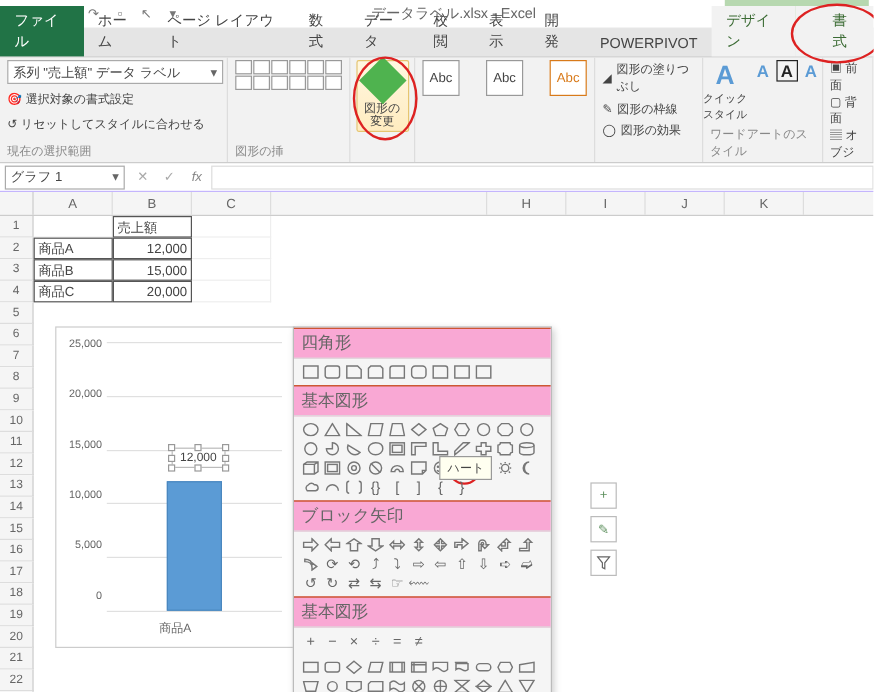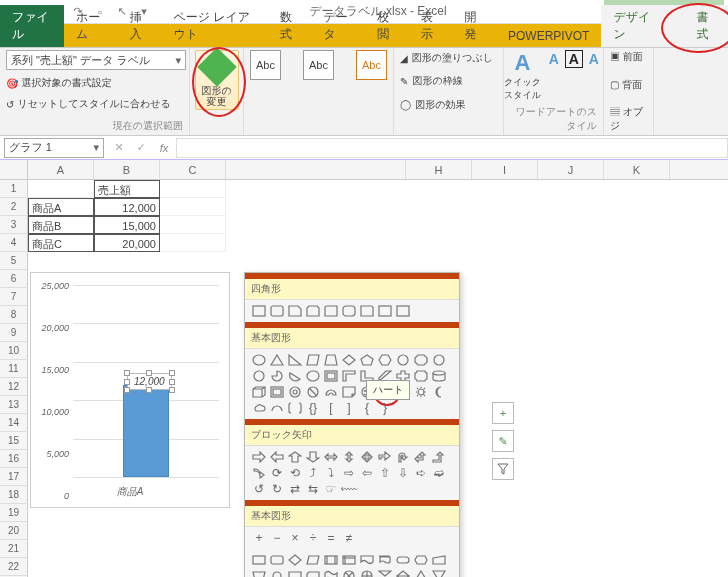--- a/index.html
+++ b/index.html
@@ -6,31 +6,31 @@
 body { width: 728px; height: 577px; background: #fff; font-size: 11px; color: #444; overflow: hidden; position: relative; }
 
 
 .titlebar { height: 24px; background: #fff; display: flex; align-items: center; padding: 0 4px; border-bottom: 1px solid #e0e0e0; }
 .qat { display: flex; gap: 6px; align-items: center; }
 .qat-item { width: 16px; height: 16px; display: flex; align-items: center; justify-content: center; color: #777; cursor: pointer; }
 .titlebar-center { flex: 1; text-align: center; color: #666; font-size: 12px; }
 .titlebar-right { width: 120px; background: #b7d8b0; text-align: center; font-size: 11px; padding: 4px 0; color: #3b6b34; }
 
 
-.tabs { height: 24px; display: flex; align-items: flex-end; background: #eab308; border-bottom: 1px solid #ccc; }
+.tabs { height: 24px; display: flex; align-items: flex-end; background: #e5e5e5; border-bottom: 1px solid #ccc; }
 .tab { padding: 4px 12px; font-size: 12px; color: #444; cursor: pointer; }
 .tab.file { background: #217346; color: #fff; }
 .tab.context { background: #f2f2f2; color: #3b6b34; }
 .tab.circled { position: relative; padding-left: 31px; }
 .tab.circled::after { content: ""; position: absolute; left: -4px; top: -2px; width: calc(100% + 8px); height: calc(100% + 4px); border: 2px solid #d22; border-radius: 50%; pointer-events: none; }
 
 
 .ribbon { height: 88px; background: #f2f2f2; border-bottom: 1px solid #ccc; display: flex; }
 .ribgroup { border-right: 1px solid #ddd; padding: 2px 6px; display: flex; flex-direction: column; justify-content: space-between; }
-.ribgroup-label { text-align: right; font-size: 10px; color: #888; padding-top: 2px; }
+.ribgroup-label { text-align: left; font-size: 10px; color: #888; padding-top: 2px; }
 .series-selector { width: 180px; height: 20px; border: 1px solid #aaa; background: #fff; display: flex; align-items: center; padding: 0 4px; font-size: 11px; }
 .series-selector .dd { margin-left: auto; color: #666; }
 .small-link { font-size: 10px; color: #444; display: flex; align-items: center; gap: 3px; padding: 1px 0; }
 .shape-grid { display: grid; grid-template-columns: repeat(6, 14px); gap: 1px; }
 .shape-grid .s { width: 14px; height: 12px; border: 1px solid #999; background: #fff; }
 .big-button { width: 44px; height: 60px; display: flex; flex-direction: column; align-items: center; justify-content: center; border: 1px solid transparent; border-radius: 2px; cursor: pointer; position: relative; }
 .big-button.highlighted { background: linear-gradient(#fff7e0,#ffecc0); border: 1px solid #e6c56f; }
 .big-button .icon-lg { width: 28px; height: 28px; background: #4fb34f; transform: rotate(45deg); margin-bottom: 4px; }
 .big-button .lbl { font-size: 10px; text-align: center; line-height: 1.1; }
 .circled-red::after { content: ""; position: absolute; left: -4px; top: -4px; width: calc(100% + 8px); height: calc(100% + 8px); border: 2px solid #d22; border-radius: 50%; pointer-events: none; }
@@ -61,32 +61,32 @@
 .rowheads { width: 28px; }
 .rowhead { height: 18px; border-bottom: 1px solid #ddd; border-right: 1px solid #ccc; text-align: center; color: #666; font-size: 10px; line-height: 18px; background: #f5f5f5; }
 .cells { position: relative; }
 .cellrow { display: flex; height: 18px; }
 .cell { width: 66px; border-right: 1px solid #eee; border-bottom: 1px solid #eee; padding: 0 3px; line-height: 18px; font-size: 11px; }
 .cell.head { background: #fff; border: 1px solid #555; font-weight: normal; }
 .cell.data { border: 1px solid #555; }
 .cell.num { text-align: right; }
 
 
-.chart { position: absolute; left: 30px; top: 112px; width: 200px; height: 236px; border: 1px solid #ccc; background: #fff; font-style: italic; }
+.chart { position: absolute; left: 46px; top: 112px; width: 200px; height: 268px; border: 1px solid #ccc; background: #fff; }
 .chart-inner { position: absolute; left: 42px; top: 12px; right: 10px; bottom: 30px; }
 .chart-ylabel { position: absolute; left: 4px; font-size: 9px; color: #666; width: 34px; text-align: right; }
 .chart-grid { position: absolute; left: 0; right: 0; border-top: 1px solid #e0e0e0; }
 .chart-bar { position: absolute; bottom: 0; left: 50%; transform: translateX(-50%); width: 46px; background: #5b9bd5; border: 1px solid #4a87bf; }
 .chart-xlabel { position: absolute; bottom: 8px; left: 0; right: 0; text-align: center; font-size: 10px; color: #666; }
 .data-label { position: absolute; background: #fff; border: 1px solid #bbb; padding: 2px 6px; font-size: 10px; }
 .sel-handle { width: 6px; height: 6px; background: #fff; border: 1px solid #999; position: absolute; }
 
 
 .palette { position: absolute; left: 244px; top: 112px; width: 216px; bottom: 0; background: #f5f5f5; border: 1px solid #bbb; box-shadow: 2px 2px 6px rgba(0,0,0,.2); z-index: 10; overflow: hidden; }
-.palette-title { font-size: 10px; color: #666; background: #fef9c3; padding: 3px 6px; border-top: 6px solid #c2410c; border-bottom: 1px solid #ddd; }
+.palette-title { font-size: 14px; color: #666; background: #f9a8d4; padding: 3px 6px; border-top: 1px solid #c2410c; border-bottom: 1px solid #ddd; }
 .palette-grid { display: flex; flex-wrap: wrap; gap: 2px; padding: 4px 6px; }
 .pshape { width: 16px; height: 14px; display: flex; align-items: center; justify-content: center; color: #666; font-size: 12px; cursor: pointer; position: relative; }
 .pshape svg { width: 14px; height: 12px; stroke: #777; fill: none; stroke-width: 1.2; }
 .pshape.circled::after { content: ""; position: absolute; left: -3px; top: -3px; width: 22px; height: 20px; border: 2px solid #d22; border-radius: 50%; pointer-events: none; }
 
 
 .tooltip { position: absolute; background: #fffff0; border: 1px solid #999; padding: 2px 6px; font-size: 10px; z-index: 20; }
 
 
 .side-btns { position: absolute; left: 492px; top: 242px; display: flex; flex-direction: column; gap: 6px; }
@@ -105,21 +105,20 @@
     <span class="qat-item">↖</span>
     <span class="qat-item">▾</span>
   </div>
   <div class="titlebar-center">データラベル.xlsx - Excel</div>
   <div class="titlebar-right">グラフ ツール</div>
 </div>
 
 <div class="tabs">
   <div class="tab file">ファイル</div>
   <div class="tab">ホーム</div>
-  <div class="tab">挿入</div>
   <div class="tab">ページ レイアウト</div>
   <div class="tab">数式</div>
   <div class="tab">データ</div>
   <div class="tab">校閲</div>
   <div class="tab">表示</div>
   <div class="tab">開発</div>
   <div class="tab">POWERPIVOT</div>
   <div class="tab context">デザイン</div>
   <div class="tab context circled">書式</div>
 </div>
@@ -134,20 +133,39 @@
         <span>🎯</span>
         <span>選択対象の書式設定</span>
       </div>
     <div class="small-link">
         <span>↺</span>
         <span>リセットしてスタイルに合わせる</span>
       </div>
     <div class="ribgroup-label">現在の選択範囲</div>
   </div>
 
+  <div class="ribgroup" style="width:110px">
+    <div style="display:flex;gap:4px;align-items:flex-start">
+      <div class="shape-grid">
+        <div class="s"></div>
+          <div class="s"></div>
+          <div class="s"></div>
+          <div class="s"></div>
+          <div class="s"></div>
+          <div class="s"></div>
+        <div class="s"></div>
+          <div class="s"></div>
+          <div class="s"></div>
+          <div class="s"></div>
+          <div class="s"></div>
+          <div class="s"></div>
+      </div>
+    </div>
+    <div class="ribgroup-label">図形の挿</div>
+  </div>
 
   <div class="ribgroup" style="width:54px;align-items:center">
     <div class="big-button highlighted circled-red">
       <div class="icon-lg"></div>
       <div class="lbl">図形の
 変更</div>
     </div>
   </div>
 
   <div class="ribgroup" style="width:150px">

